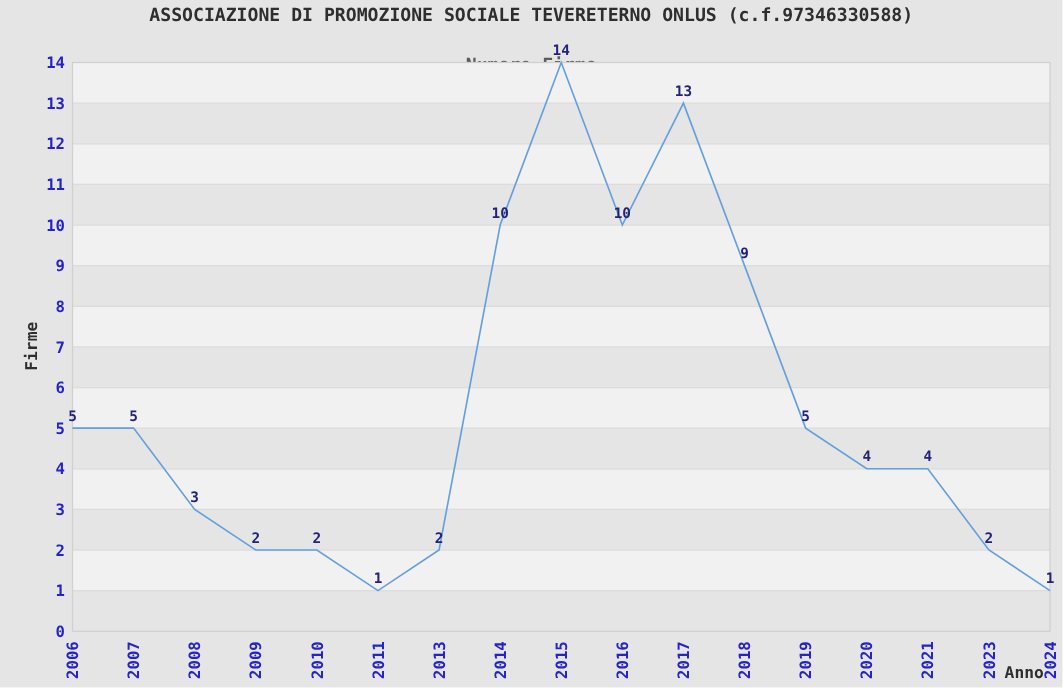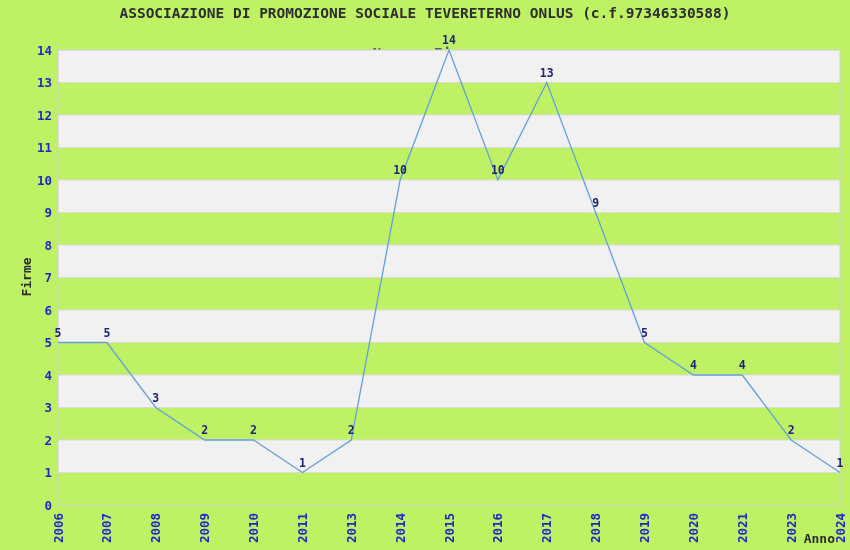--- a/index.html
+++ b/index.html
@@ -1,16 +1,16 @@
 <!DOCTYPE html>
 <html><head>
 <meta charset="utf-8">
 <style>
   html,body{margin:0;padding:0;background:#ffffff;}
-  #chart{position:relative;width:850px;height:550px;background:#bef264;overflow:hidden;
+  #chart{position:relative;width:850px;height:550px;background:#e5e5e5;overflow:hidden;
          font-family:"DejaVu Sans Mono",monospace;}
   #title{position:absolute;top:5px;left:0;width:850px;text-align:center;
          font:bold 14.5px "DejaVu Sans Mono",monospace;color:#2e2e2e;white-space:nowrap;}
   #subtitle{position:absolute;top:45px;left:0;width:850px;text-align:center;
          font:bold 14.5px "DejaVu Sans Mono",monospace;color:#5c5c5c;}
   #ylabel{position:absolute;left:26px;top:277px;transform:translate(-50%,-50%) rotate(-90deg);
          font:bold 13px "DejaVu Sans Mono",monospace;color:#2e2e2e;}
   #xlabel{position:absolute;right:15px;top:531px;
          font:bold 13px "DejaVu Sans Mono",monospace;color:#2e2e2e;}
   #plot{position:absolute;top:0;left:0;}

